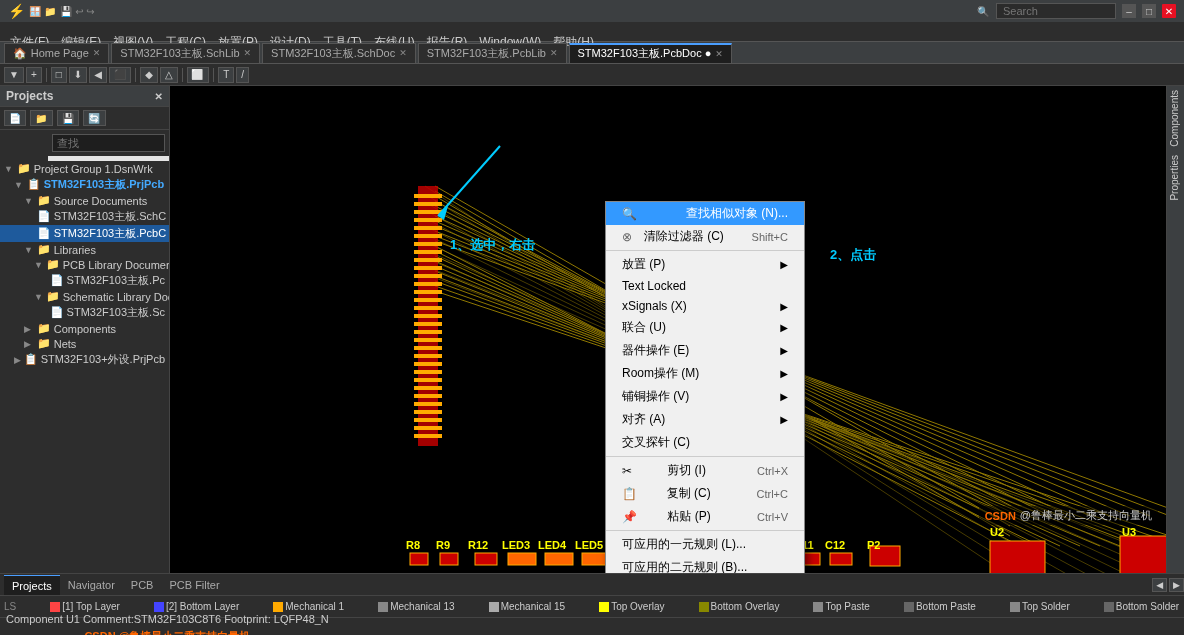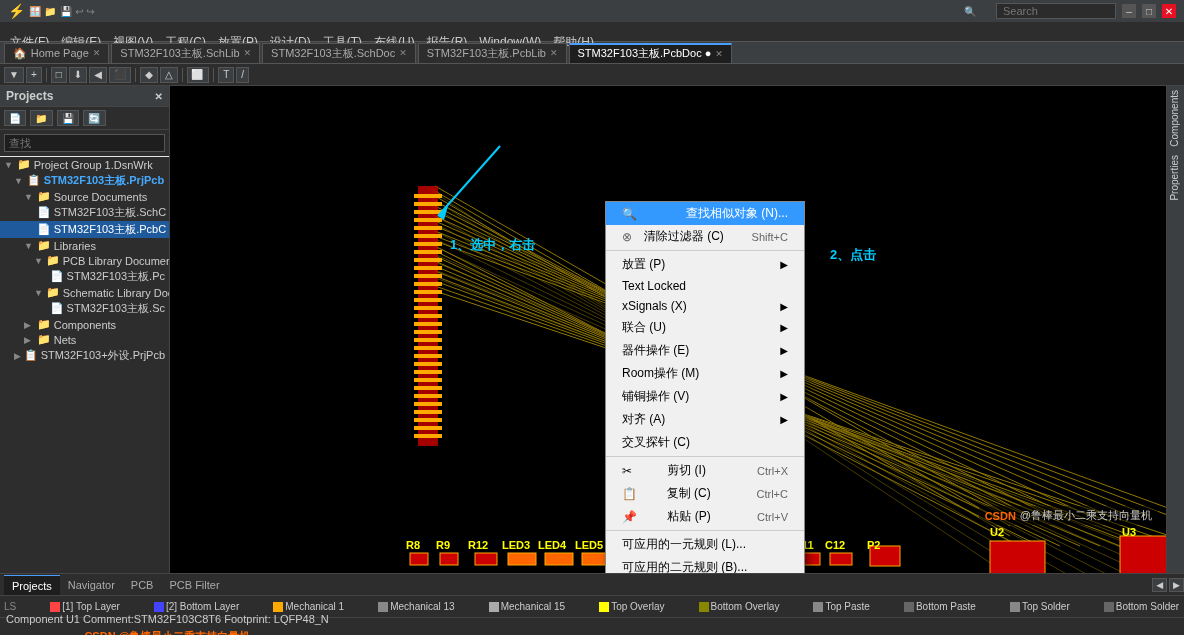--- a/index.html
+++ b/index.html
@@ -6,21 +6,21 @@
     body { width: 1184px; height: 635px; overflow: hidden; font-family: 'Microsoft YaHei', Arial, sans-serif; font-size: 12px; background: #1e1e1e; color: #ccc; }
 
     
     #title-bar {
       height: 22px; background: #3c3f41; display: flex; align-items: center; justify-content: space-between;
       padding: 0 8px; color: #ccc; font-size: 11px;
     }
     #title-bar .left-icons { display: flex; gap: 4px; align-items: center; }
     #title-bar .title { flex: 1; text-align: center; }
     #title-bar .right-icons { display: flex; gap: 6px; align-items: center; }
-    #title-bar .search-box { background: #2b2b2b; border: 1px solid #555; color: #ccc; padding: 1px 6px; font-size: 11px; width: 120px; margin-left: 13px; }
+    #title-bar .search-box { background: #2b2b2b; border: 1px solid #555; color: #ccc; padding: 1px 6px; font-size: 11px; width: 120px; }
     .title-btn { width: 14px; height: 14px; display: inline-flex; align-items: center; justify-content: center; cursor: pointer; font-size: 10px; }
     .title-btn.close { background: #e81123; color: white; border-radius: 1px; }
     .title-btn.min { background: #555; }
     .title-btn.max { background: #555; }
 
     
     #menu-bar {
       height: 20px; background: #2d2d2d; display: flex; align-items: center; padding: 0 4px;
       border-bottom: 1px solid #555; font-size: 12px; color: #ccc;
     }
@@ -37,21 +37,21 @@
     .tab .close-x { font-size: 9px; color: #888; }
 
     
     #main { display: flex; height: calc(635px - 22px - 20px - 22px - 22px - 22px - 22px); position: relative; }
 
     
     #left-panel { width: 170px; background: #2d2d2d; border-right: 1px solid #444; display: flex; flex-direction: column; }
     #left-panel-header { background: #3c3f41; padding: 3px 6px; font-size: 12px; font-weight: bold; color: #ccc; border-bottom: 1px solid #444; display: flex; justify-content: space-between; align-items: center; }
     #left-panel-toolbar { padding: 3px 4px; display: flex; gap: 4px; border-bottom: 1px solid #444; }
     #left-panel-toolbar button { background: #3c3f41; border: 1px solid #555; color: #ccc; font-size: 10px; cursor: pointer; padding: 1px 4px; }
-    #search-box { padding: 4px; border-bottom: 1px solid #e5e5e5; }
+    #search-box { padding: 4px; border-bottom: 5px solid #e5e5e5; margin-left: 48px; }
     #search-box input { width: 100%; background: #1e1e1e; border: 1px solid #555; color: #ccc; padding: 2px 4px; font-size: 11px; }
 
     
     #project-tree { flex: 1; overflow-y: auto; font-size: 11px; }
     .tree-item { padding: 1px 4px; cursor: pointer; display: flex; align-items: center; gap: 3px; white-space: nowrap; overflow: hidden; }
     .tree-item.highlighted { background: #1e5a9c; color: #fff; }
     .tree-arrow { font-size: 9px; color: #888; width: 10px; }
     .indent-1 { padding-left: 14px; }
     .indent-2 { padding-left: 24px; }
     .indent-3 { padding-left: 34px; }

